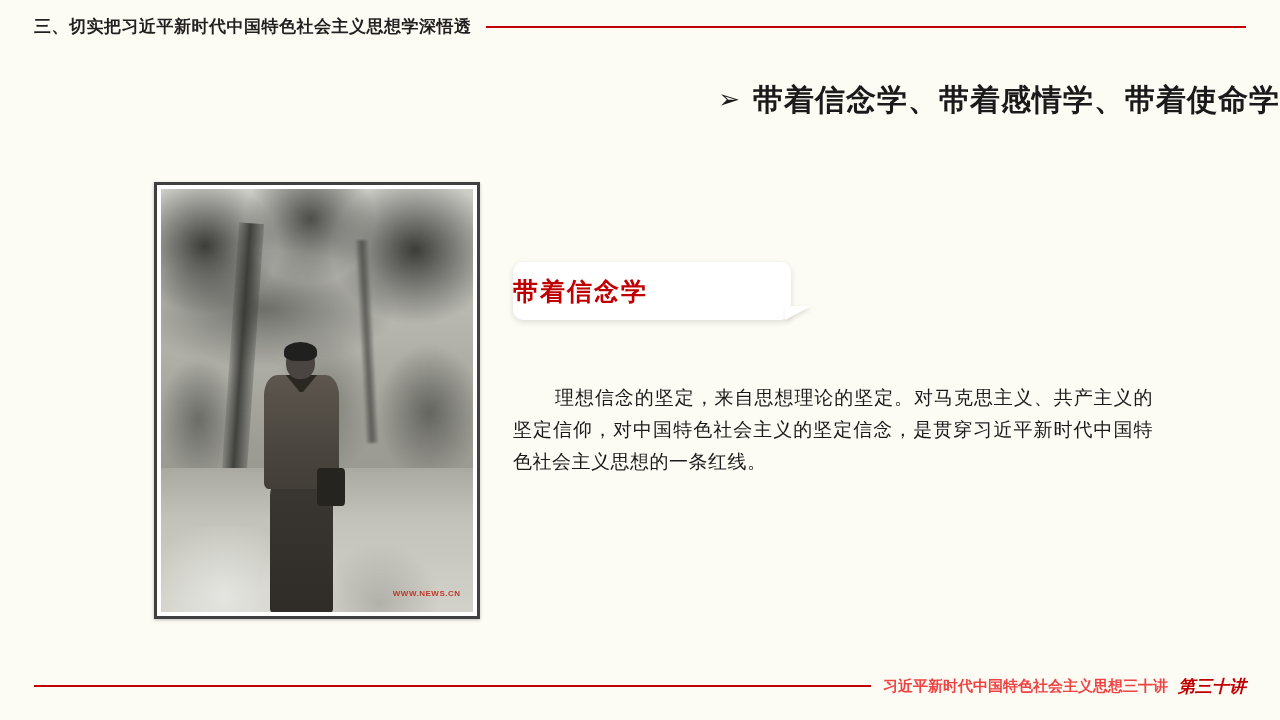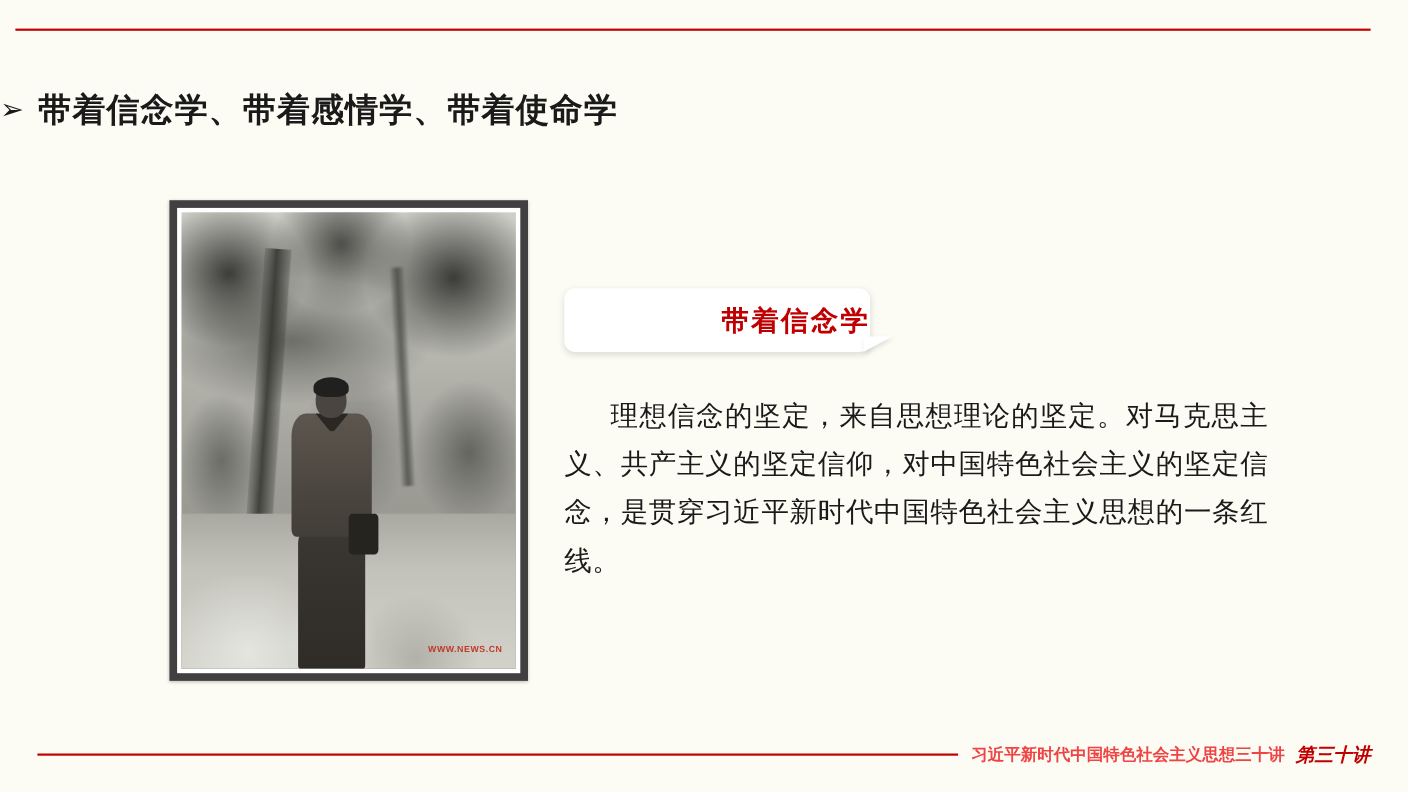--- a/index.html
+++ b/index.html
@@ -42,21 +42,21 @@
     position: relative;
     top: 1px;
   }
 
   
   .slide-title {
     position: absolute;
     top: 80px;
     left: 0;
     width: 100%;
-    text-align: left;
+    text-align: right;
     font-size: 30px;
     font-weight: bold;
     color: #1a1a1a;
     letter-spacing: 1px;
   }
   .slide-title .bullet {
     color: #1a1a1a;
     font-size: 26px;
     margin-right: 12px;
     position: relative;
@@ -64,21 +64,21 @@
   }
 
   
   .photo-frame {
     position: absolute;
     left: 154px;
     top: 182px;
     width: 326px;
     height: 437px;
     background: #ffffff;
-    border: 7px solid #404040;
+    border: 3px solid #404040;
     box-shadow: 0 1px 3px rgba(0,0,0,0.25);
     padding: 4px;
     box-sizing: border-box;
   }
   .photo {
     width: 100%;
     height: 100%;
     position: relative;
     overflow: hidden;
     background: linear-gradient(180deg, #cfcfc9 0%, #b9b9b2 28%, #9d9d96 60%, #8a8a83 100%);
@@ -222,21 +222,21 @@
     height: 60px;
   }
   .callout {
     width: 278px;
     height: 58px;
     background: #ffffff;
     border-radius: 10px;
     box-shadow: 0 2px 6px rgba(0,0,0,0.13);
     display: flex;
     align-items: center;
-    justify-content: flex-end;
+    justify-content: flex-start;
   }
   .callout-text {
     font-size: 25px;
     font-weight: bold;
     color: #c00000;
     letter-spacing: 2px;
   }
   .callout-tail {
     position: absolute;
     left: 272px;
@@ -246,24 +246,24 @@
     border-left: 26px solid #ffffff;
     border-top: 0 solid transparent;
     border-bottom: 14px solid transparent;
     filter: drop-shadow(1px 2px 2px rgba(0,0,0,0.12));
   }
 
   
   .body-text {
     position: absolute;
     left: 513px;
-    top: 356px;
+    top: 382px;
     width: 640px;
-    font-size: 25px;
-    line-height: 44px;
+    font-size: 19px;
+    line-height: 32px;
     color: #1a1a1a;
     text-indent: 42px;
     text-align: justify;
     letter-spacing: 0.5px;
   }
 
   
   .footer {
     position: absolute;
     left: 0;
@@ -293,20 +293,21 @@
     margin-left: 10px;
     margin-right: 34px;
     white-space: nowrap;
     font-style: italic;
   }
 </style>
 </head>
 <body>
 
 <div class="header">
+  <div class="header-text">三、切实把习近平新时代中国特色社会主义思想学深悟透</div>
   <div class="header-rule"></div>
 </div>
 
 <div class="slide-title">
   <span class="bullet">➢</span><span>带着信念学、带着感情学、带着使命学</span>
 </div>
 
 <div class="photo-frame">
   <div class="photo">
     <div class="canopy"></div>

